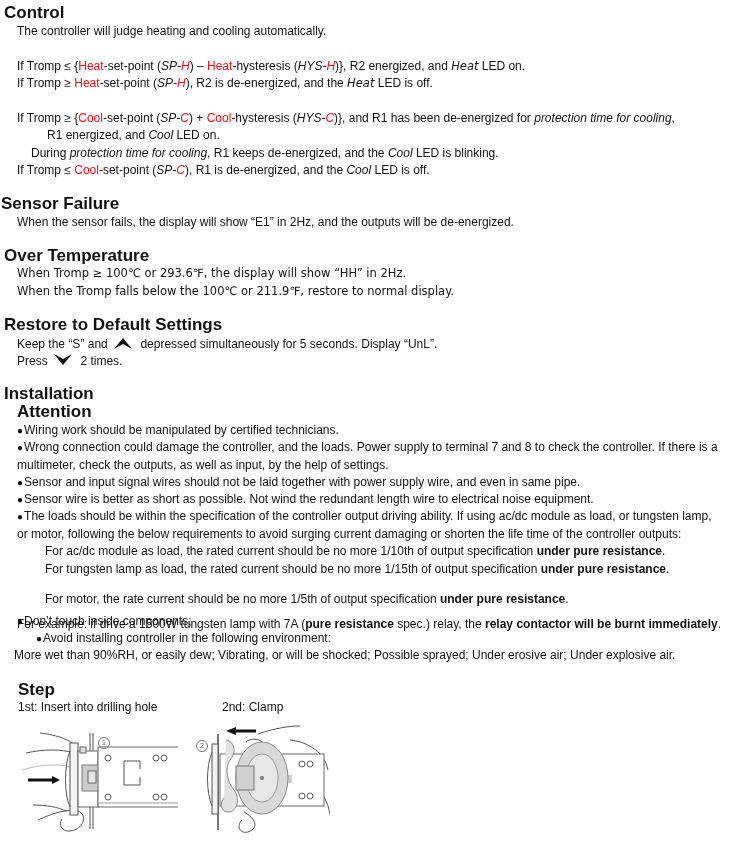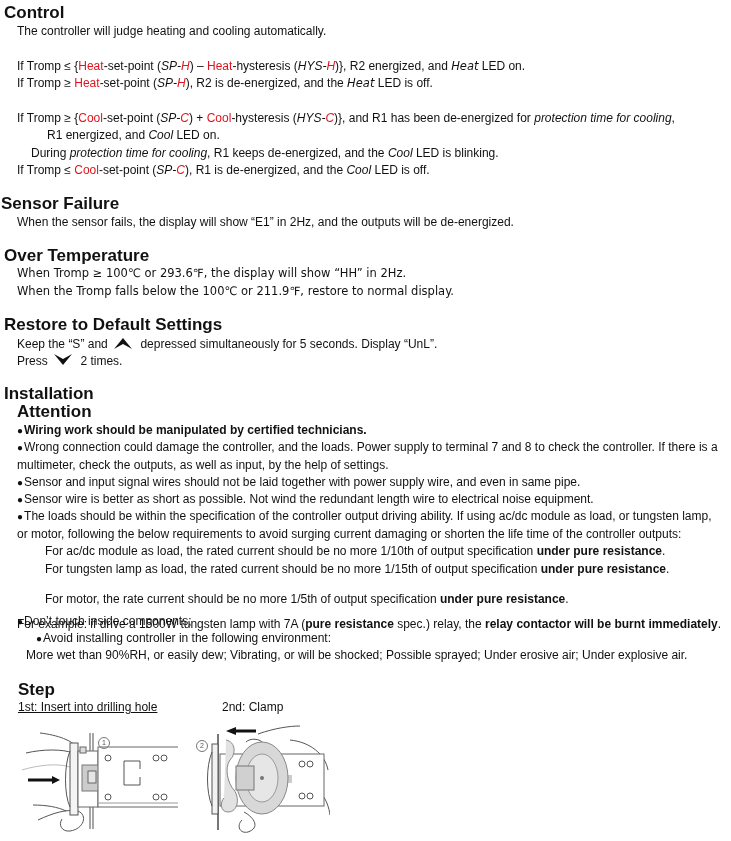--- a/index.html
+++ b/index.html
@@ -65,21 +65,21 @@
     <svg width="20" height="14" viewBox="0 0 20 14">
         <path d="M1 1 L10 6 L19 1 L10 12 Z" fill="#111"></path>
       </svg>
   </span>
   <span>2 times.</span>
 </div>
 
 <h2 class="sec" style="left:4px; top:386px;">Installation</h2>
 <h2 class="sec" style="left:17px; top:404px;">Attention</h2>
 
-<div class="abs bullet" style="left:17px; top:423px;font-weight:bold;">Wiring work should be manipulated by certified technicians.</div>
+<div class="abs bullet" style="left:17px; top:423px;">Wiring work should be manipulated by certified technicians.</div>
 <div class="abs bullet" style="left:17px; top:440px;">Wrong connection could damage the controller, and the loads. Power supply to terminal 7 and 8 to check the controller. If there is a</div>
 <div class="abs" style="left:17px; top:458px;">multimeter, check the outputs, as well as input, by the help of settings.</div>
 <div class="abs bullet" style="left:17px; top:475px;">Sensor and input signal wires should not be laid together with power supply wire, and even in same pipe.</div>
 <div class="abs bullet" style="left:17px; top:492px;">Sensor wire is better as short as possible. Not wind the redundant length wire to electrical noise equipment.</div>
 <div class="abs bullet" style="left:17px; top:509px;">The loads should be within the specification of the controller output driving ability. If using ac/dc module as load, or tungsten lamp,</div>
 <div class="abs" style="left:17px; top:527px;">or motor, following the below requirements to avoid surging current damaging or shorten the life time of the controller outputs:</div>
 
 <div class="abs" style="left:45px; top:544px;">
   <span>For ac/dc module as load, the rated current should be no more 1/10th of output specification </span><span class="b">under pure resistance</span><span>.</span>
 </div>
@@ -87,24 +87,24 @@
   <span>For tungsten lamp as load, the rated current should be no more 1/15th of output specification </span><span class="b">under pure resistance</span><span>.</span>
 </div>
 <div class="abs" style="left:45px; top:592px;">
   <span>For motor, the rate current should be no more 1/5th of output specification </span><span class="b">under pure resistance</span><span>.</span>
 </div>
 <div class="abs" style="left:17px; top:585px;margin-top:32px;">
   <span>For example: if drive a 1500W tungsten lamp with 7A (</span><span class="b">pure resistance</span><span> spec.) relay, the </span><span class="b">relay contactor will be burnt immediately</span><span>.</span>
 </div>
 <div class="abs bullet" style="left:17px; top:614px;">Don’t touch inside components;</div>
 <div class="abs bullet" style="left:26px; top:631px;margin-left:10px;">Avoid installing controller in the following environment:</div>
-<div class="abs" style="left:26px; top:648px;">More wet than 90%RH, or easily dew; Vibrating, or will be shocked; Possible sprayed; Under erosive air; Under explosive air.</div>
+<div class="abs" style="left:14px; top:648px;">More wet than 90%RH, or easily dew; Vibrating, or will be shocked; Possible sprayed; Under erosive air; Under explosive air.</div>
 
 <h2 class="sec" style="left:18px; top:682px;">Step</h2>
-<div class="abs" style="left:18px; top:700px;text-decoration:underline;">1st: Insert into drilling hole</div>
+<div class="abs" style="left:18px; top:700px;">1st: Insert into drilling hole</div>
 <div class="abs" style="left:222px; top:700px;">2nd: Clamp</div>
 
 <div style="position:absolute; left:18px; top:725px; width:160px; height:110px;">
   <svg width="160" height="110" viewBox="0 0 160 110" fill="none" stroke="#555" stroke-width="1">
 
     <path d="M22 8 C40 10 55 16 58 22"></path>
     <path d="M8 28 C25 24 45 24 55 28"></path>
     <path d="M4 45 C20 40 40 38 52 42" stroke="#bbb"></path>
     <path d="M20 95 C35 88 48 84 60 86 C70 90 66 104 52 106 C44 107 40 100 44 94"></path>
     <path d="M15 80 C28 80 40 82 48 86"></path>

